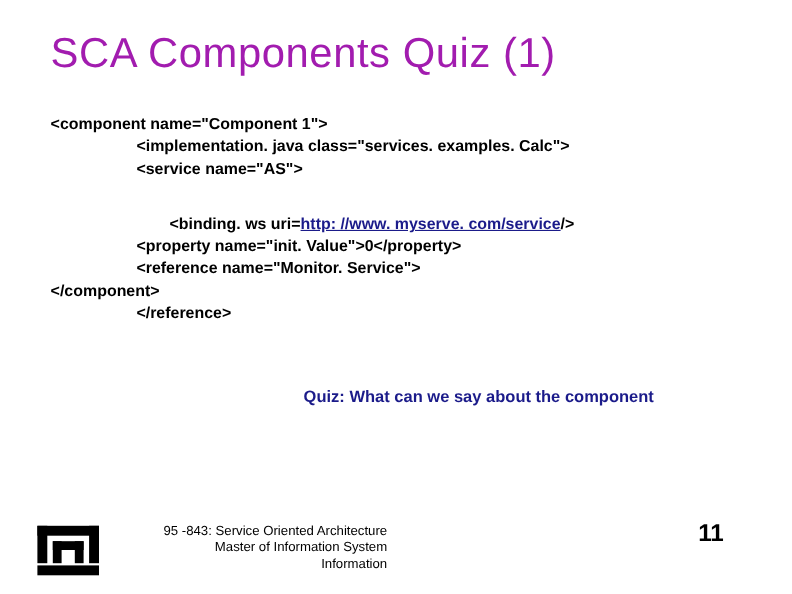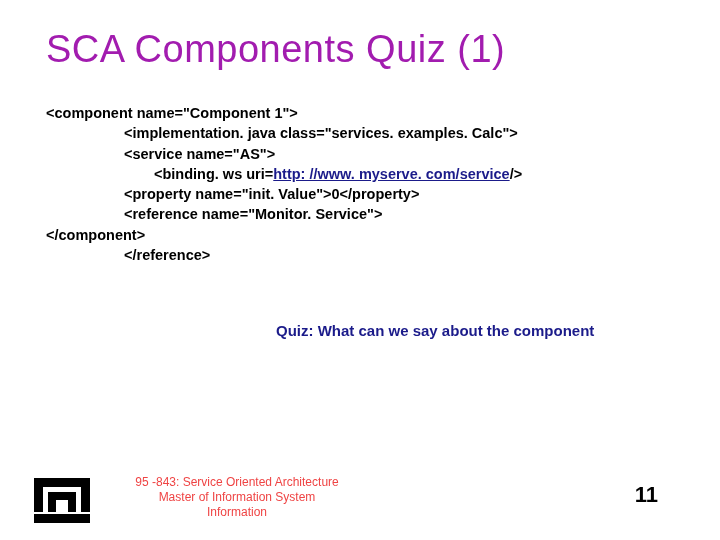--- a/index.html
+++ b/index.html
@@ -26,21 +26,21 @@
   }
   .code-block {
     font-family: Verdana, Geneva, sans-serif;
     font-size: 14.5px;
     color: #000;
     line-height: 1.4;
     font-weight: 700;
   }
   .code-line { white-space: pre; }
   .indent1 { padding-left: 78px; }
-  .indent2 { padding-left: 108px; }
+  .indent2 { padding-left: 108px; margin-top: 30px; }
   .link {
     color: #1b1b8a;
     text-decoration: underline;
   }
   .quiz {
     margin-top: 56px;
     padding-left: 230px;
     font-size: 15px;
     font-weight: 700;
     color: #1b1b8a;
@@ -71,29 +71,29 @@
   .logo-inner-top { top: 14px; left: 14px; width: 28px; height: 8px; }
   .logo-inner-left { top: 14px; left: 14px; width: 8px; height: 20px; }
   .logo-inner-right { top: 14px; right: 14px; width: 8px; height: 20px; }
   .logo-bottom { top: 36px; left: 0; width: 56px; height: 9px; }
   .footer-text {
     position: absolute;
     left: 122px;
     bottom: 6px;
     font-family: Arial, sans-serif;
     font-size: 12px;
-    color: #ef4444;
-    text-align: center;
+    color: #000000;
+    text-align: right;
     line-height: 1.25;
     width: 230px;
   }
   .page-num {
     position: absolute;
     right: 62px;
-    bottom: 18px;
+    bottom: 28px;
     font-family: Verdana, sans-serif;
     font-size: 22px;
     font-weight: 700;
     color: #000;
   }
 </style>
 </head>
 <body>
 
 <div class="slide">

